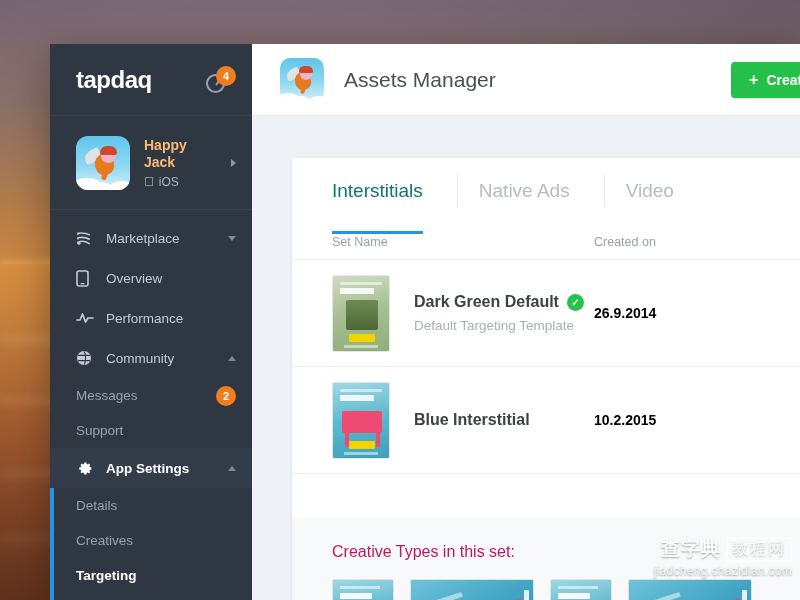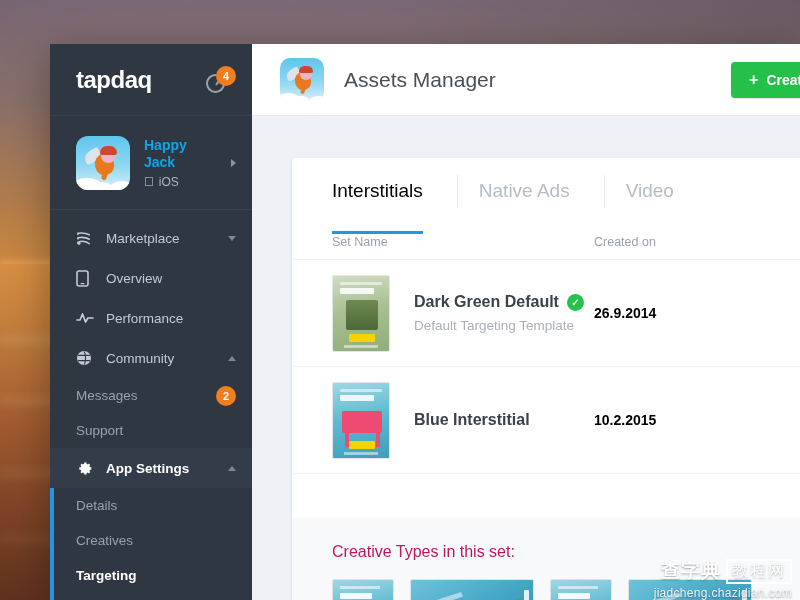--- a/index.html
+++ b/index.html
@@ -108,21 +108,21 @@
     position:absolute; left:8px; top:14px; width:17px; height:12px;
     background:#dfe3e8; border-radius:60% 20% 60% 20%;
     transform:rotate(-28deg);
   }
   .ai-leg {
     position:absolute; left:26px; top:36px; width:5px; height:8px;
     background:#e8791f; border-radius:2px; transform:rotate(20deg);
   }
   .app-meta { margin-left:14px; flex:1; min-width:0; }
   .app-name {
-    color:#0ea5e9; font-size:14px; font-weight:bold; line-height:17px;
+    color:#fdba74; font-size:14px; font-weight:bold; line-height:17px;
   }
   .app-platform {
     margin-top:4px; font-size:12px; color:#aeb7c2;
     display:flex; align-items:center; gap:5px;
   }
   .apple-glyph { font-size:13px; color:#cfd6de; line-height:1; }
   .chev-right {
     width:0;height:0;border-left:5px solid #8d97a3;
     border-top:4px solid transparent;border-bottom:4px solid transparent;
     flex:0 0 5px; margin-left:6px;
@@ -195,21 +195,21 @@
   .tabs { display:flex; align-items:stretch; height:66px; padding-left:40px; }
   .tab {
     display:flex; align-items:center; font-size:19px; color:#b6bcc4;
     padding:0 34px 0 0; position:relative; cursor:pointer; white-space:nowrap;
   }
   .tab + .tab { padding-left:22px; }
   .tab + .tab::before {
     content:""; position:absolute; left:0; top:17px; bottom:17px; width:1px;
     background:#e3e6ea;
   }
-  .tab.active { color:#000000; }
+  .tab.active { color:#0f766e; }
   .tab.active::after {
     content:""; position:absolute; left:0; right:34px; bottom:-10px; height:3px;
     background:#2196e3;
   }
 
   .thead {
     display:flex; align-items:center; height:36px; padding:0 40px;
     font-size:12.5px; color:#9aa1ab; border-bottom:1px solid #edf0f3;
   }
   .col-name { flex:1; }
@@ -271,21 +271,21 @@
   .ct .l-prod { position:absolute; right:10px; top:22px; width:52px; height:34px;
                 background:#ef4a72; border-radius:2px;
                 transform:skewY(-7deg); }
   .ct .l-bar { position:absolute; left:12px; top:18px; width:40px; height:5px;
                background:rgba(255,255,255,.5); transform:rotate(-18deg); }
   .ct .l-txt { position:absolute; right:4px; top:10px; width:5px; height:40px;
                background:rgba(255,255,255,.85); border-radius:1px; }
 
   
   .watermark {
-    position:absolute; right:8px; bottom:0; text-align:center;
+    position:absolute; right:8px; bottom:22px; text-align:center;
     pointer-events:none; user-select:none; z-index:50;
   }
   .wm-row { display:flex; align-items:center; gap:5px; justify-content:flex-end; }
   .wm-cn {
     font-family:"DejaVu Sans", sans-serif; font-size:19px; font-weight:bold;
     color:#ffffff; text-shadow:0 1px 2px rgba(0,0,0,.35); letter-spacing:1px;
   }
   .wm-box {
     font-family:"DejaVu Sans", sans-serif; font-size:16px; color:#fff;
     border:2px solid #fff; padding:0 4px; letter-spacing:2px;

